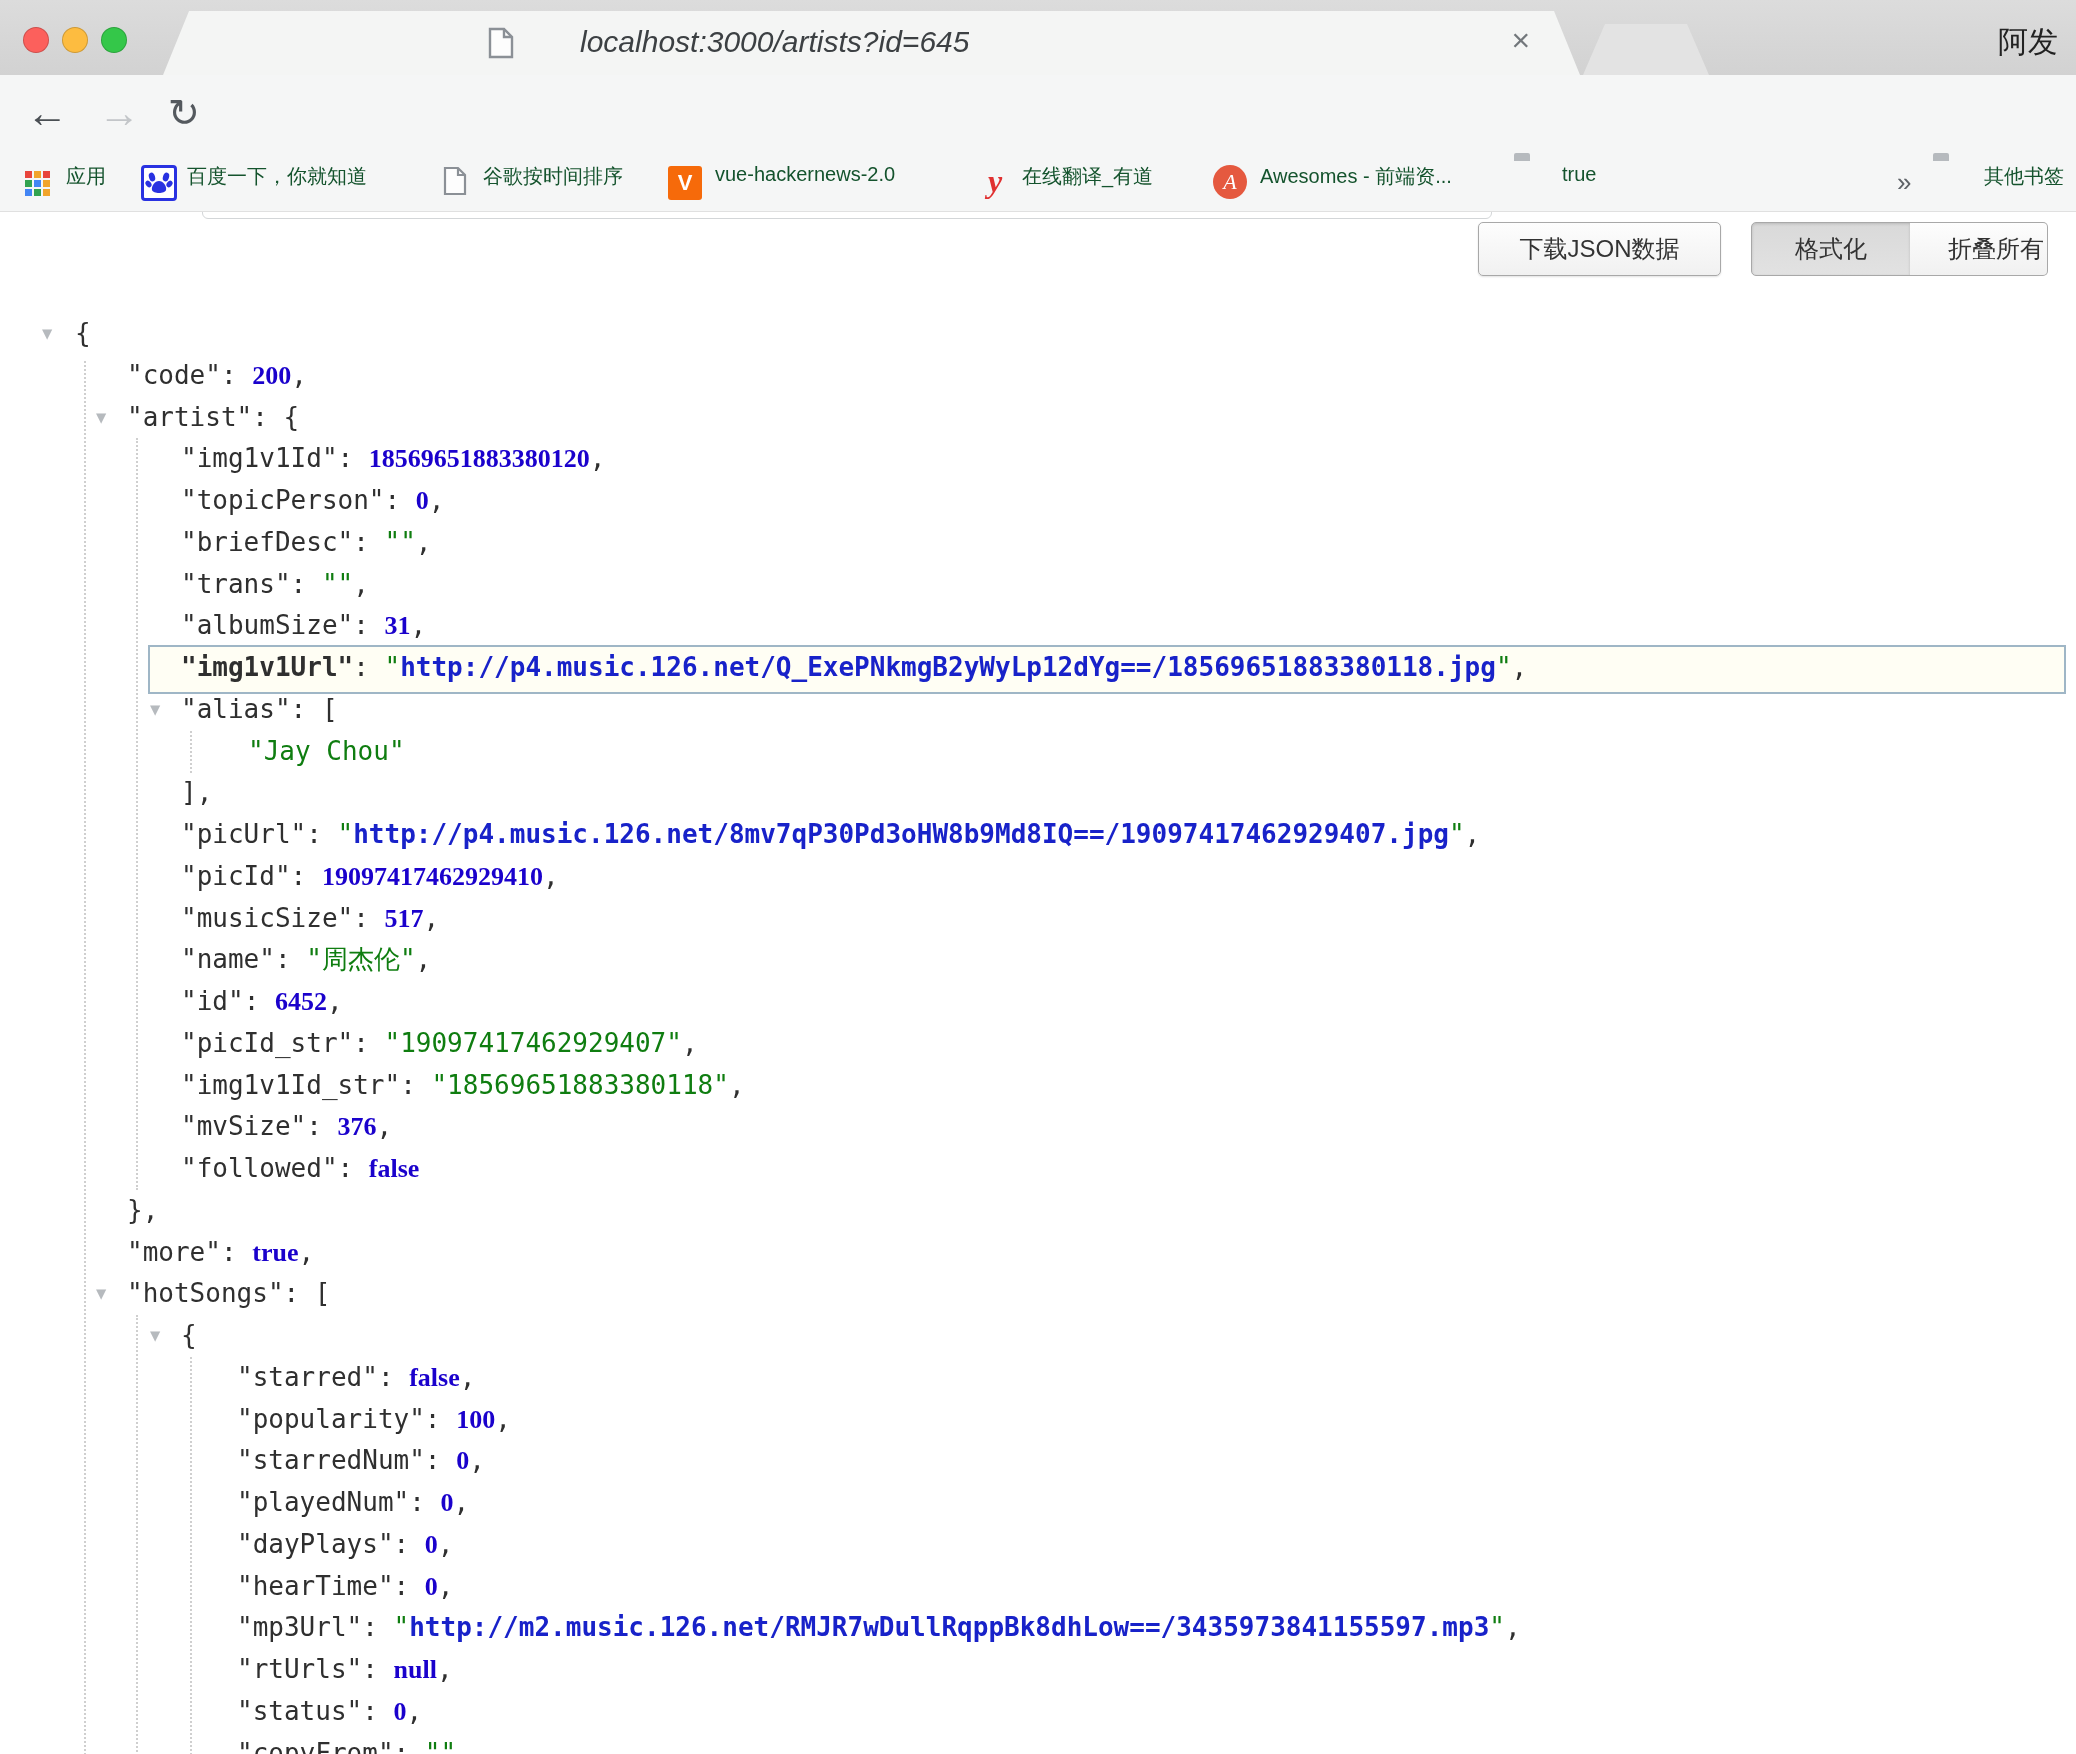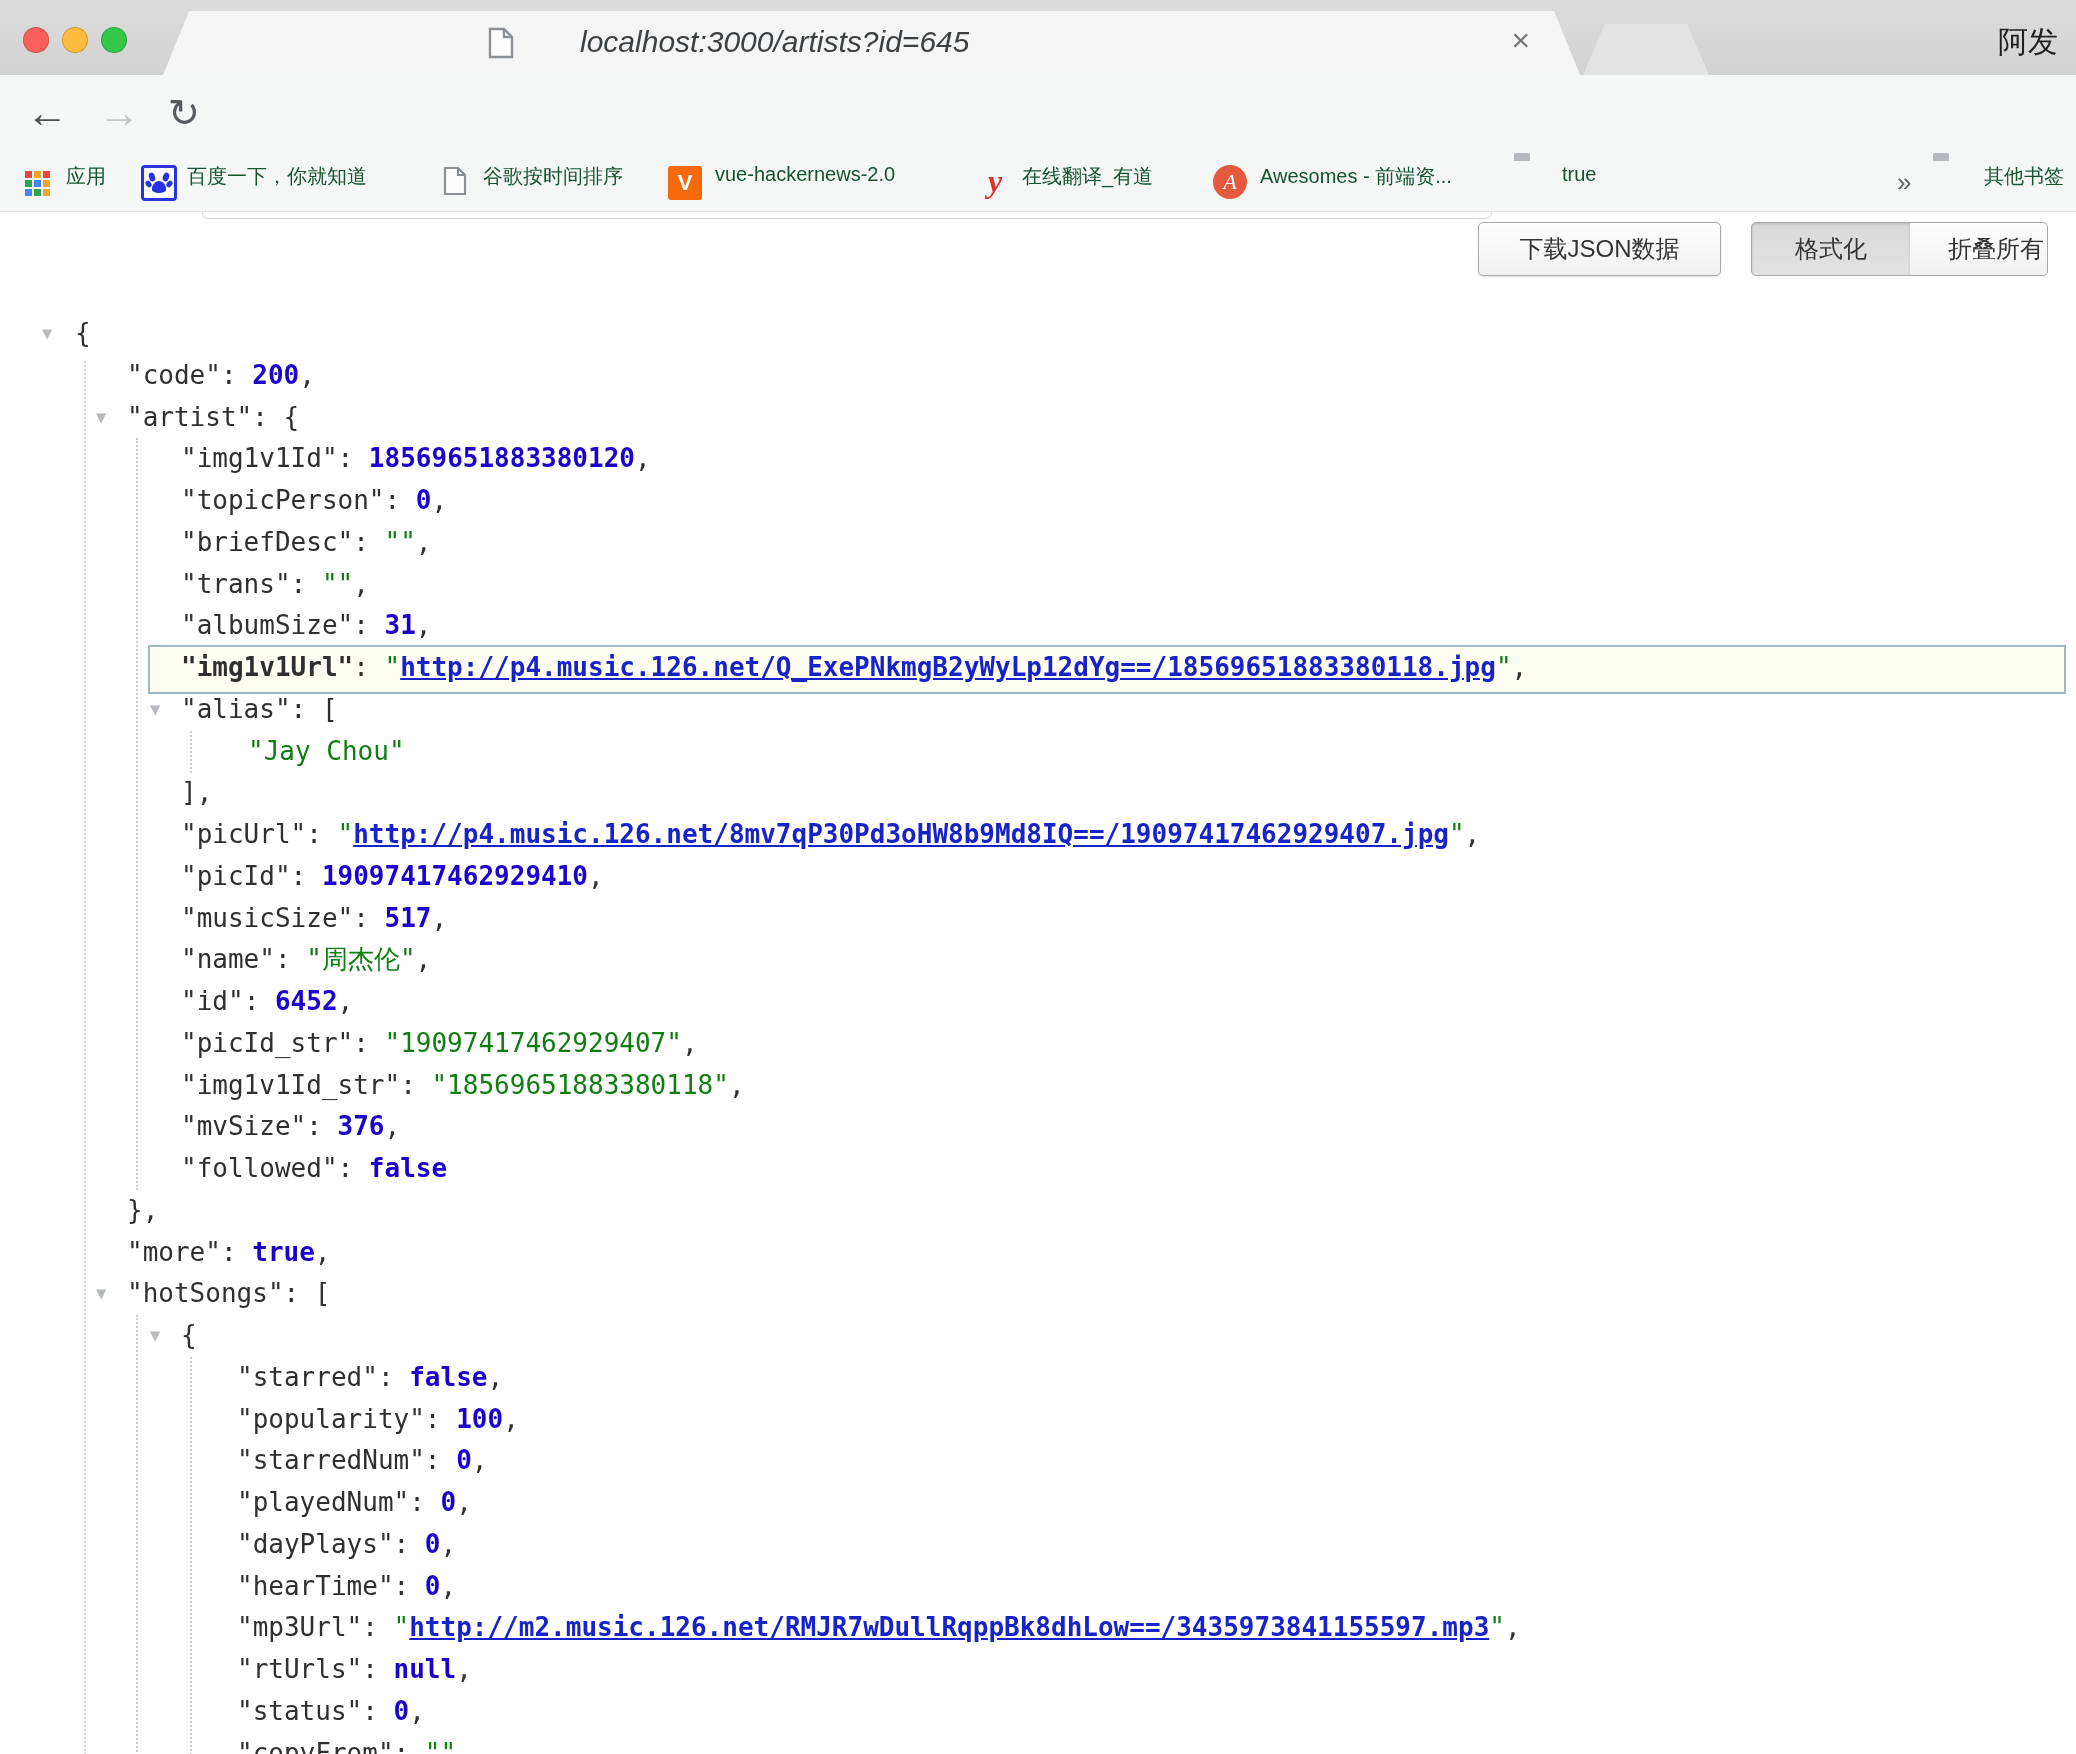--- a/index.html
+++ b/index.html
@@ -126,23 +126,23 @@
   .jrow { position:relative; height:41.76px; line-height:41.76px; white-space:nowrap; }
   .i0 { padding-left:75px; }
   .i1 { padding-left:127px; }
   .i2 { padding-left:181px; }
   .i4 { padding-left:248px; }
   .i5 { padding-left:237px; }
   .tri { position:absolute; top:0; font-size:17px; color:#b6babe; }
   .i0 .tri { left:42px; } .i1 .tri { left:96px; } .i2 .tri { left:150px; }
   .t-k { color:#2f2f2f; }
   .t-p { color:#2f2f2f; }
-  .t-n { color:#1a01cc; font-weight:bold; }
+  .t-n { color:#1a01cc; font-weight:bold;font-family:Liberation Serif, serif; }
   .t-s { color:#0f7d10; }
-  .t-l { color:#1822c9; font-weight:bold; text-decoration:underline; }
+  .t-l { color:#1822c9; font-weight:bold; }
   .hl  { z-index:2; }
   .hl::before { content:""; position:absolute; left:148px; top:-2px; width:1914px; height:45px;
                 background:#fffef4; border:2px solid #9fb6c6; }
   .hl span { position:relative; z-index:1; }
   .hl .t-k { font-weight:bold; }
   .guide { position:absolute; border-left:2px dotted #cfcfcf; width:0; }
   #guide-root    { left:84px;  top:48px;   height:1414px; }
   #guide-artist  { left:136px; top:125px;  height:752px; }
   #guide-hotsongs{ left:136px; top:1002px; height:460px; }
   #guide-alias   { left:190px; top:418px;  height:42px; }

